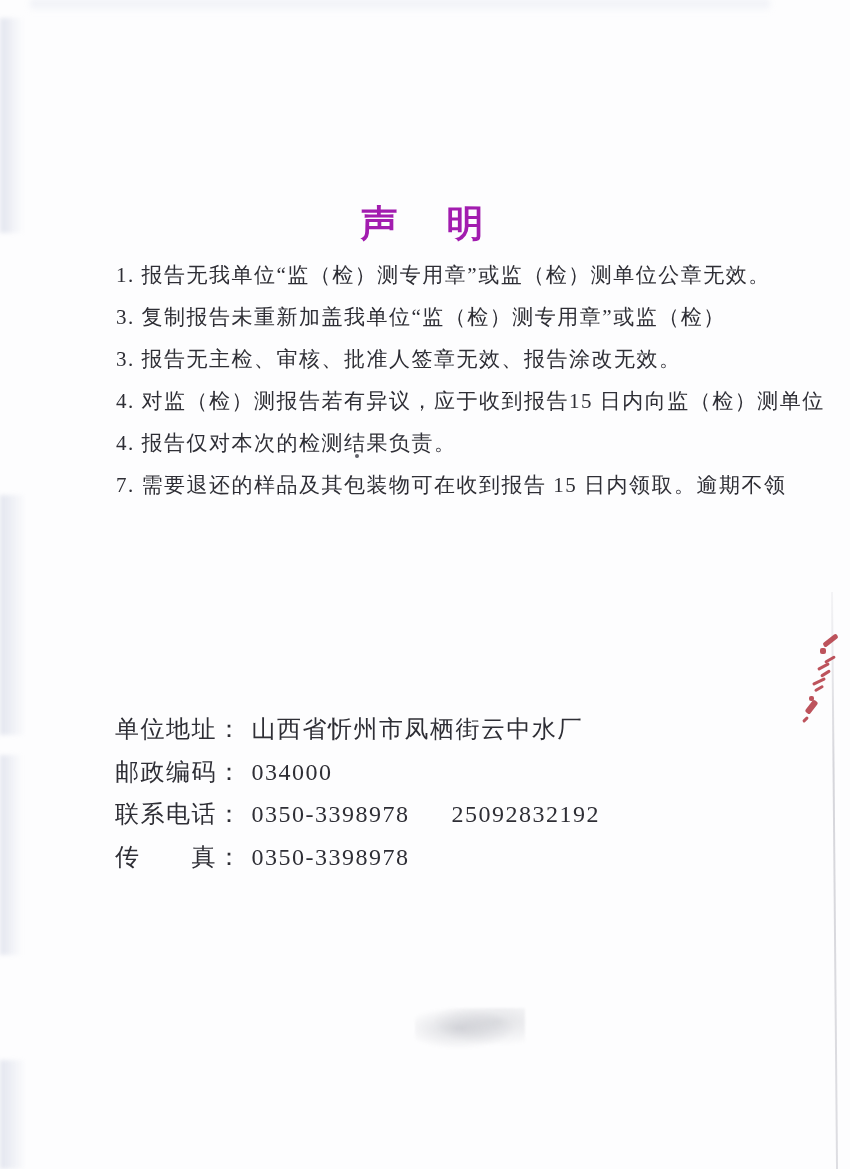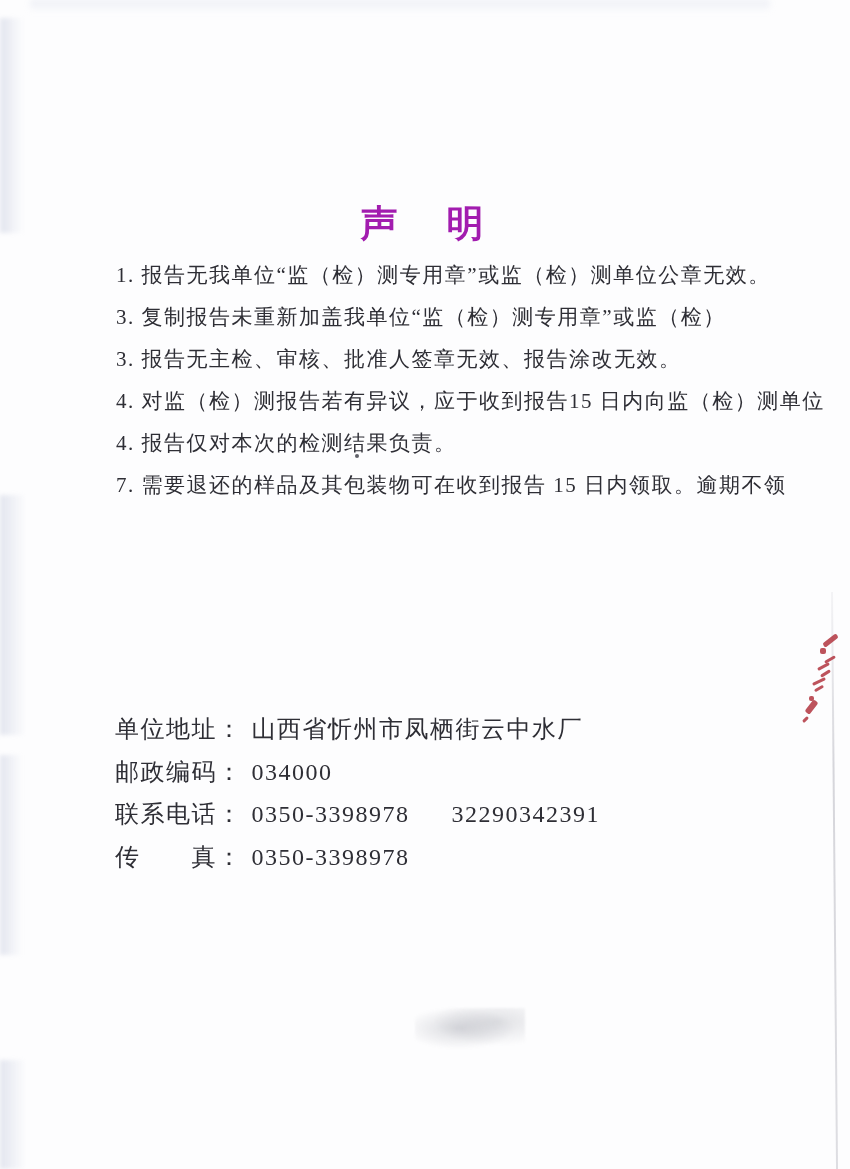--- a/index.html
+++ b/index.html
@@ -108,20 +108,20 @@
   </div>
 
   <div class="contact">
     <div class="contact-row">
       <span class="contact-label">单位地址：</span><span>山西省忻州市凤栖街云中水厂</span>
     </div>
     <div class="contact-row">
       <span class="contact-label">邮政编码：</span><span>034000</span>
     </div>
     <div class="contact-row">
-      <span class="contact-label">联系电话：</span><span>0350-3398978</span><span class="phone-secondary">32290342391</span>
+      <span class="contact-label">联系电话：</span><span>0350-3398978</span><span class="phone-secondary">25092832192</span>
     </div>
     <div class="contact-row">
       <span class="contact-label">传　　真：</span><span>0350-3398978</span>
     </div>
   </div>
 
 </div>
 
 </body></html>

